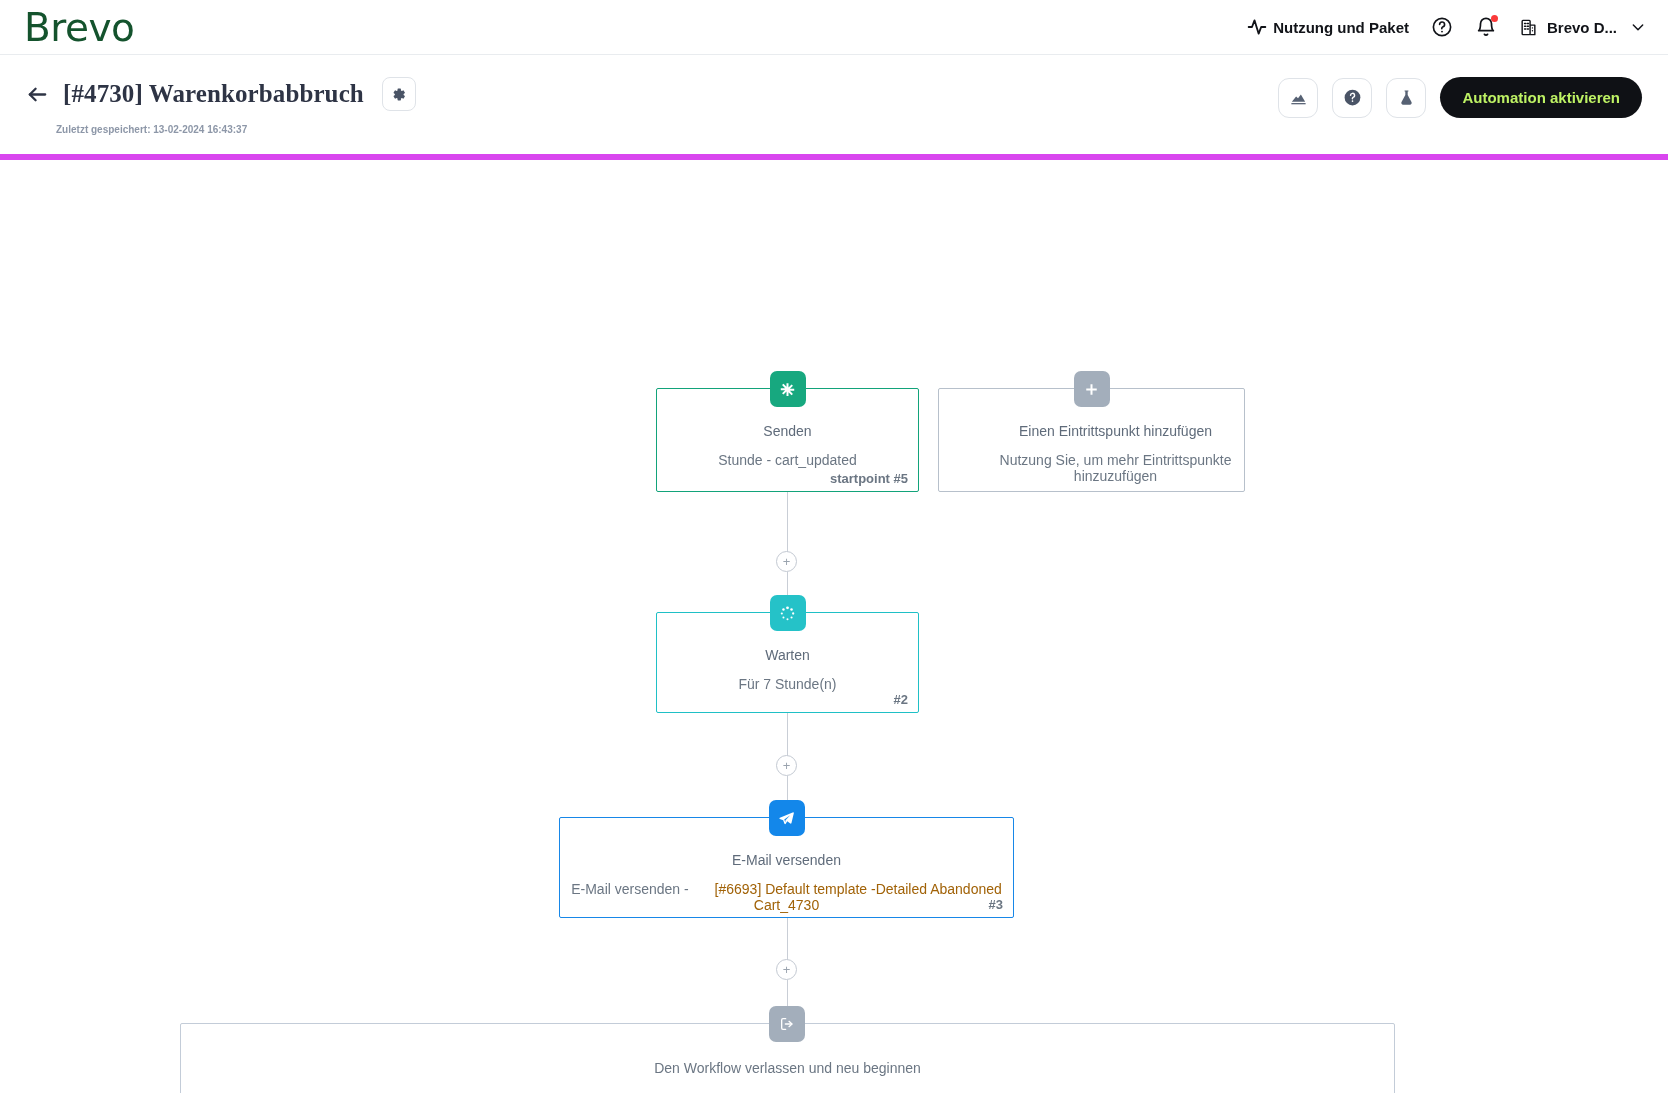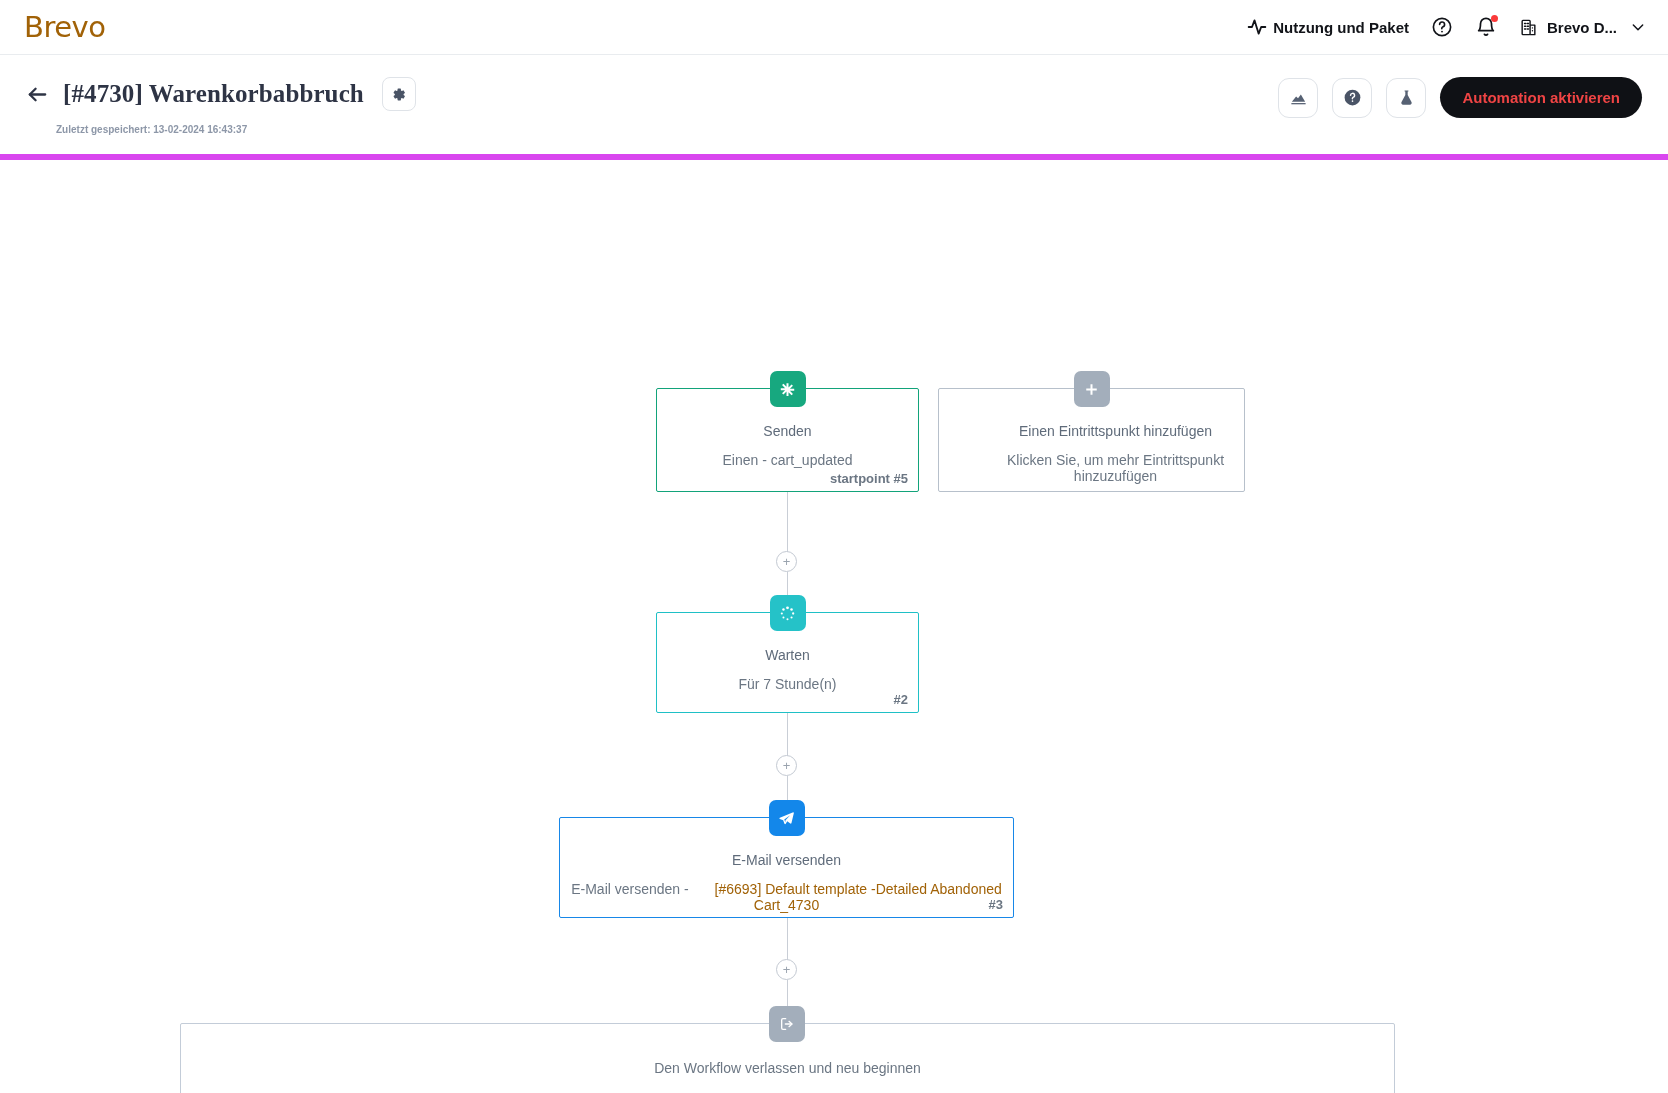--- a/index.html
+++ b/index.html
@@ -12,23 +12,23 @@
 
   
   .topbar {
     height: 55px;
     border-bottom: 1px solid #e9ecef;
     display: flex; align-items: center;
     padding: 0 22px 0 24px;
     position: relative;
   }
   .brand {
-    font-size: 29px;
+    font-size: 39px;
     font-weight: 500;
-    color: #a16207;
+    color: #14532d;
     letter-spacing: -0.5px;
     font-family: "DejaVu Sans", sans-serif;
   }
   .topnav-right {
     margin-left: auto;
     display: flex; align-items: center; gap: 22px;
   }
   .usage-link {
     display: flex; align-items: center; gap: 6px;
     font-size: 15px; font-weight: bold; color: #111318;
@@ -74,21 +74,21 @@
     position: absolute; right: 26px; top: 22px;
     display: flex; align-items: center; gap: 14px;
   }
   .round-btn {
     width: 40px; height: 40px; border-radius: 11px;
     border: 1px solid #dfe3e8; background: #fff;
     display: flex; align-items: center; justify-content: center;
     cursor: pointer;
   }
   .activate-btn {
-    background: #0f1115; color: #ef4444;
+    background: #0f1115; color: #bef264;
     border: none; border-radius: 22px;
     height: 41px; padding: 0 22px;
     font-size: 15px; font-weight: bold;
     font-family: "Liberation Sans", sans-serif;
     cursor: pointer;
   }
 
   
   .canvas { position: relative; width: 1668px; height: 930px; background:#fff; }
 
@@ -246,34 +246,34 @@
 <div class="canvas">
 
   <div class="node green" style="left:656px; top:228px; width:263px; height:104px;">
     <div class="node-badge b-green">
       <svg width="17" height="17" viewBox="0 0 24 24" fill="#fff">
           <path d="M10.6 3h2.8v6.1l4.3-4.3 2 2-4.3 4.3H21.5v2.8h-6.1l4.3 4.3-2 2-4.3-4.3V21h-2.8v-6.1l-4.3 4.3-2-2 4.3-4.3H2.5v-2.8h6.1L4.3 5.8l2-2 4.3 4.3z"></path>
         </svg>
     </div>
     <div class="node-body">
       <div class="node-title">Senden</div>
-      <div class="node-sub">Einen - cart_updated</div>
+      <div class="node-sub">Stunde - cart_updated</div>
     </div>
     <div class="node-num">startpoint #5</div>
   </div>
 
   <div class="node ghost" style="left:938px; top:228px; width:307px; height:104px;">
     <div class="node-badge b-grey">
       <svg width="15" height="15" viewBox="0 0 24 24" fill="#fff">
           <path d="M10.4 3.6h3.2v6.8h6.8v3.2h-6.8v6.8h-3.2v-6.8H3.6v-3.2h6.8z"></path>
         </svg>
     </div>
     <div class="node-body">
       <div class="node-title">Einen Eintrittspunkt hinzufügen</div>
-      <div class="node-sub">Klicken Sie, um mehr Eintrittspunkt hinzuzufügen</div>
+      <div class="node-sub">Nutzung Sie, um mehr Eintrittspunkte hinzuzufügen</div>
     </div>
   </div>
 
   <div class="connector" style="left:787px; top:332px; height:60px;"></div>
   <div class="plus-circle" style="left:776px; top:391px;">+</div>
   <div class="connector" style="left:787px; top:412px; height:40px;"></div>
 
   <div class="node cyan" style="left:656px; top:452px; width:263px; height:101px;">
     <div class="node-badge b-cyan">
       <svg width="17" height="17" viewBox="0 0 24 24" fill="#fff">

